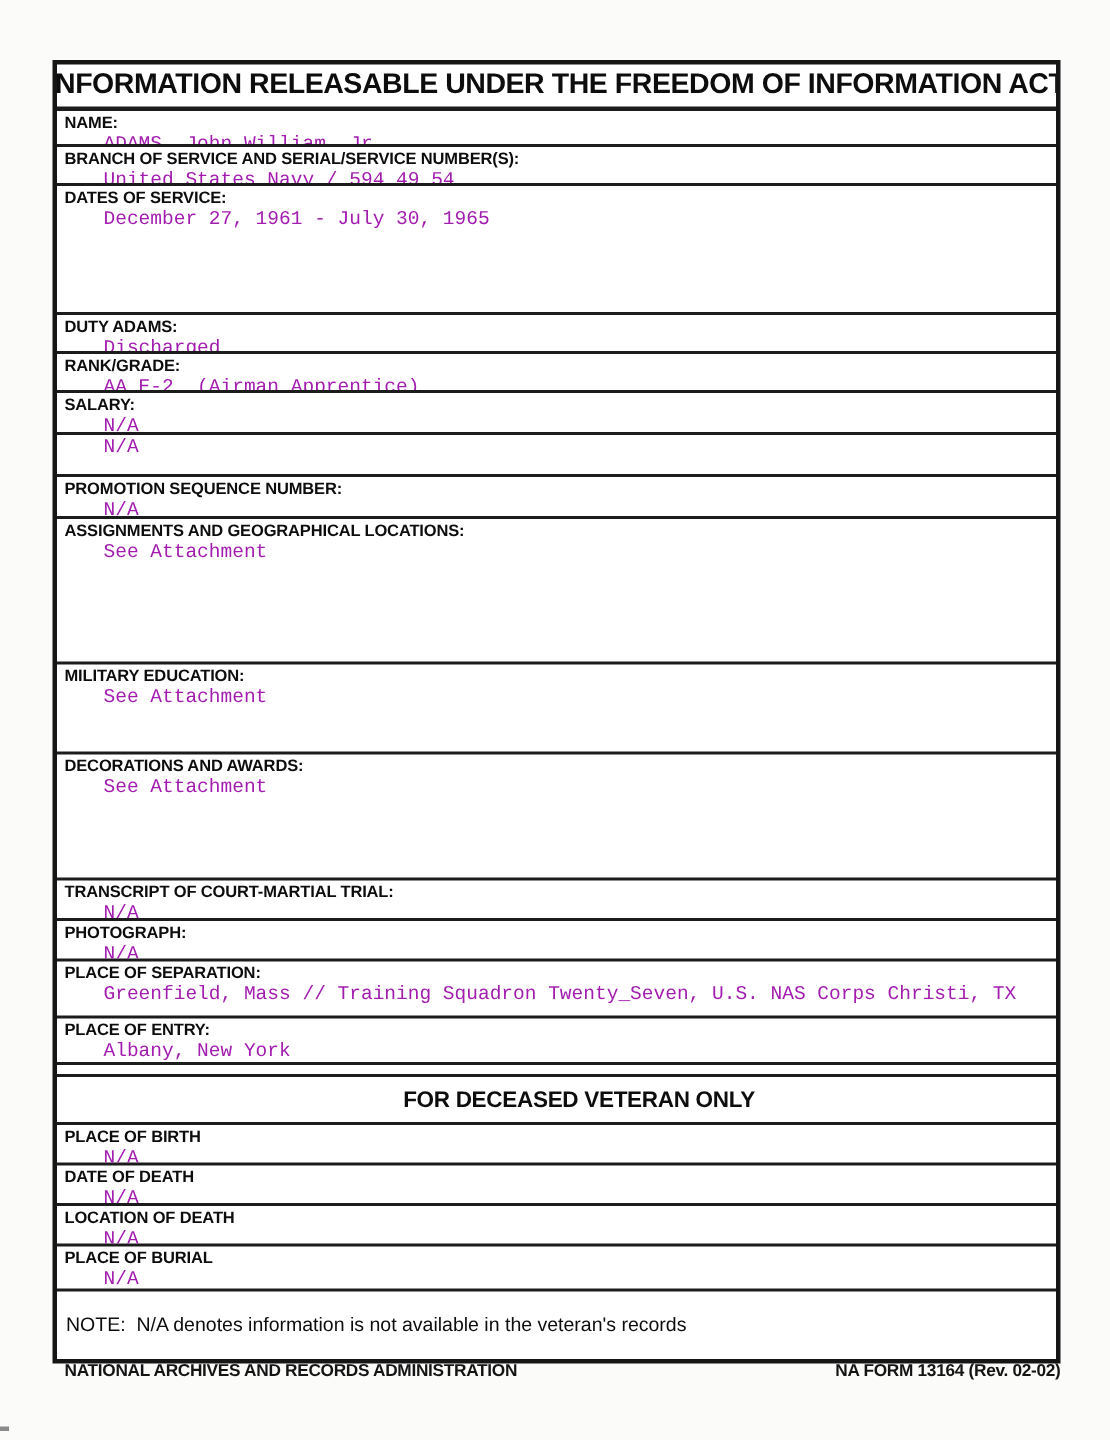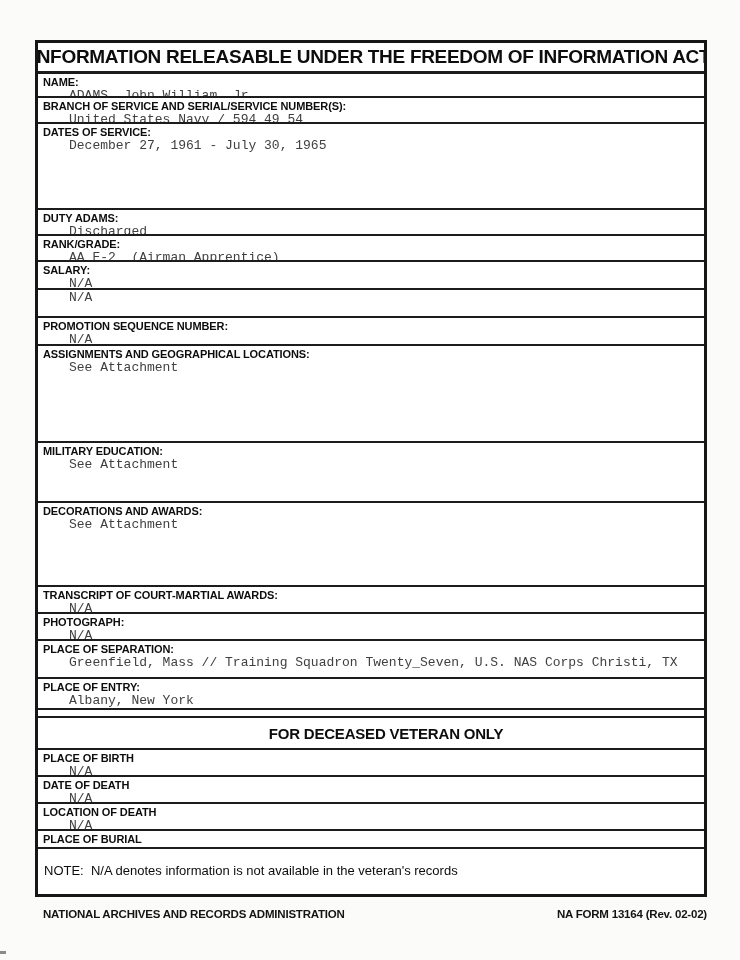--- a/index.html
+++ b/index.html
@@ -17,24 +17,24 @@
   .title-row{
     height:28px;display:flex;align-items:center;justify-content:center;
     font-weight:bold;font-size:19px;letter-spacing:-0.3px;white-space:nowrap;
   }
   .flabel{
     font-size:11px;font-weight:bold;letter-spacing:-0.1px;
     padding:2px 0 0 5px;line-height:12px;white-space:nowrap;
   }
   .fvalue{
     font-family:"Liberation Mono","DejaVu Sans Mono",monospace;
-    font-size:13px;line-height:15px;padding-left:31px;white-space:pre;color:#404040;
+    font-size:13px;line-height:15px;padding-left:31px;white-space:pre;color:#a21caf;
   }
   .h25{height:25px}.h26{height:26px}.h27{height:27px}.h28{height:28px}
-  .h30{height:18px}.h31{height:31px}.h38{height:38px}
+  .h30{height:30px}.h31{height:31px}.h38{height:38px}
   .h56{height:60px}.h84{height:84px}.h86{height:86px}.h97{height:97px}
   .spacer-row{height:6px;border-top:2px solid #1c1c1c;}
   .deceased-header{
     height:30px;border-top:2px solid #1c1c1c;
     display:flex;align-items:center;justify-content:center;
     font-weight:bold;font-size:15px;letter-spacing:-0.2px;padding-left:30px;
   }
   .note-row{
     border-top:2px solid #1c1c1c;height:47px;
     font-size:13px;padding:14px 0 0 6px;box-sizing:border-box;white-space:pre;
@@ -104,21 +104,21 @@
     <div class="flabel">MILITARY EDUCATION:</div>
     <div class="fvalue">See Attachment</div>
   </div>
 
   <div class="row h84">
     <div class="flabel">DECORATIONS AND AWARDS:</div>
     <div class="fvalue">See Attachment</div>
   </div>
 
   <div class="row h27">
-    <div class="flabel">TRANSCRIPT OF COURT-MARTIAL AWARDS:</div>
+    <div class="flabel">TRANSCRIPT OF COURT-MARTIAL TRIAL:</div>
     <div class="fvalue">N/A</div>
   </div>
 
   <div class="row h27">
     <div class="flabel">PHOTOGRAPH:</div>
     <div class="fvalue">N/A</div>
   </div>
 
   <div class="row h38">
     <div class="flabel">PLACE OF SEPARATION:</div>

